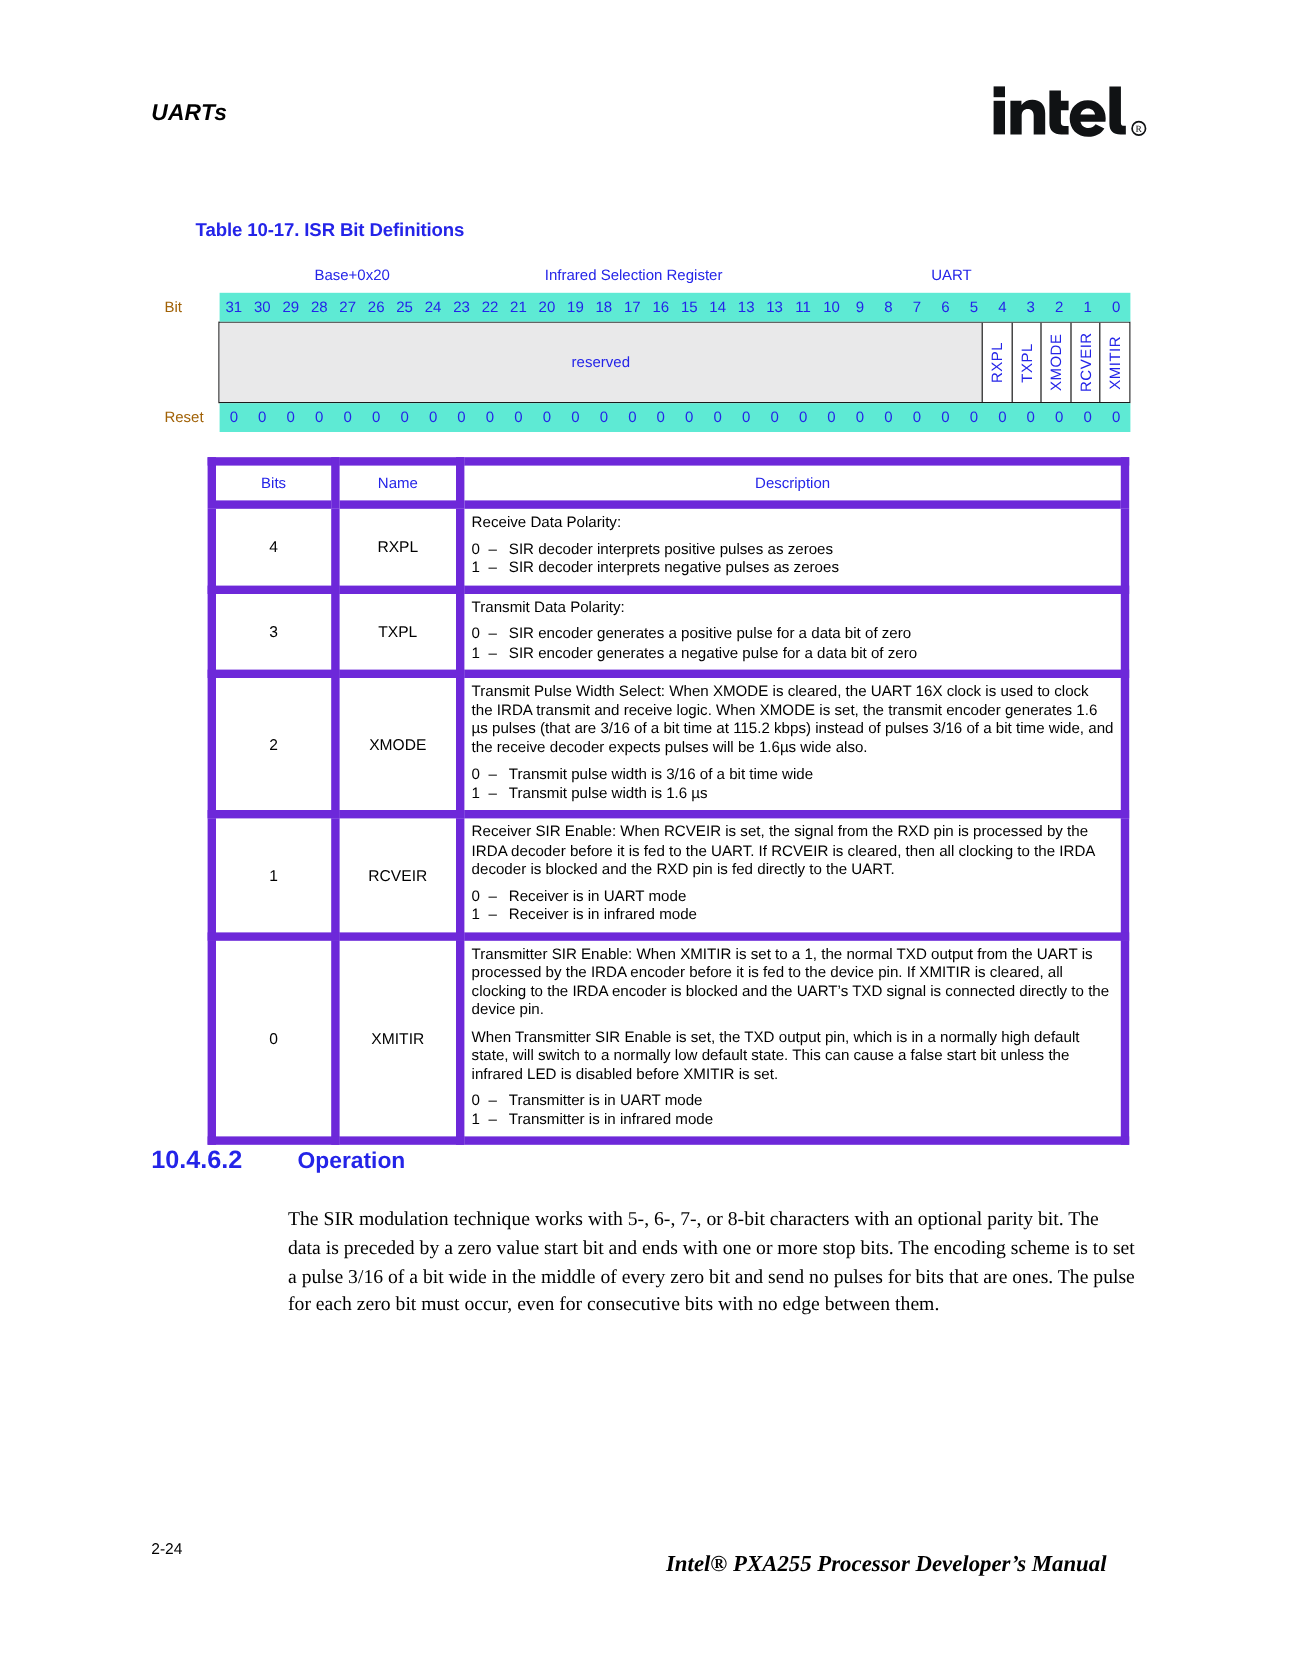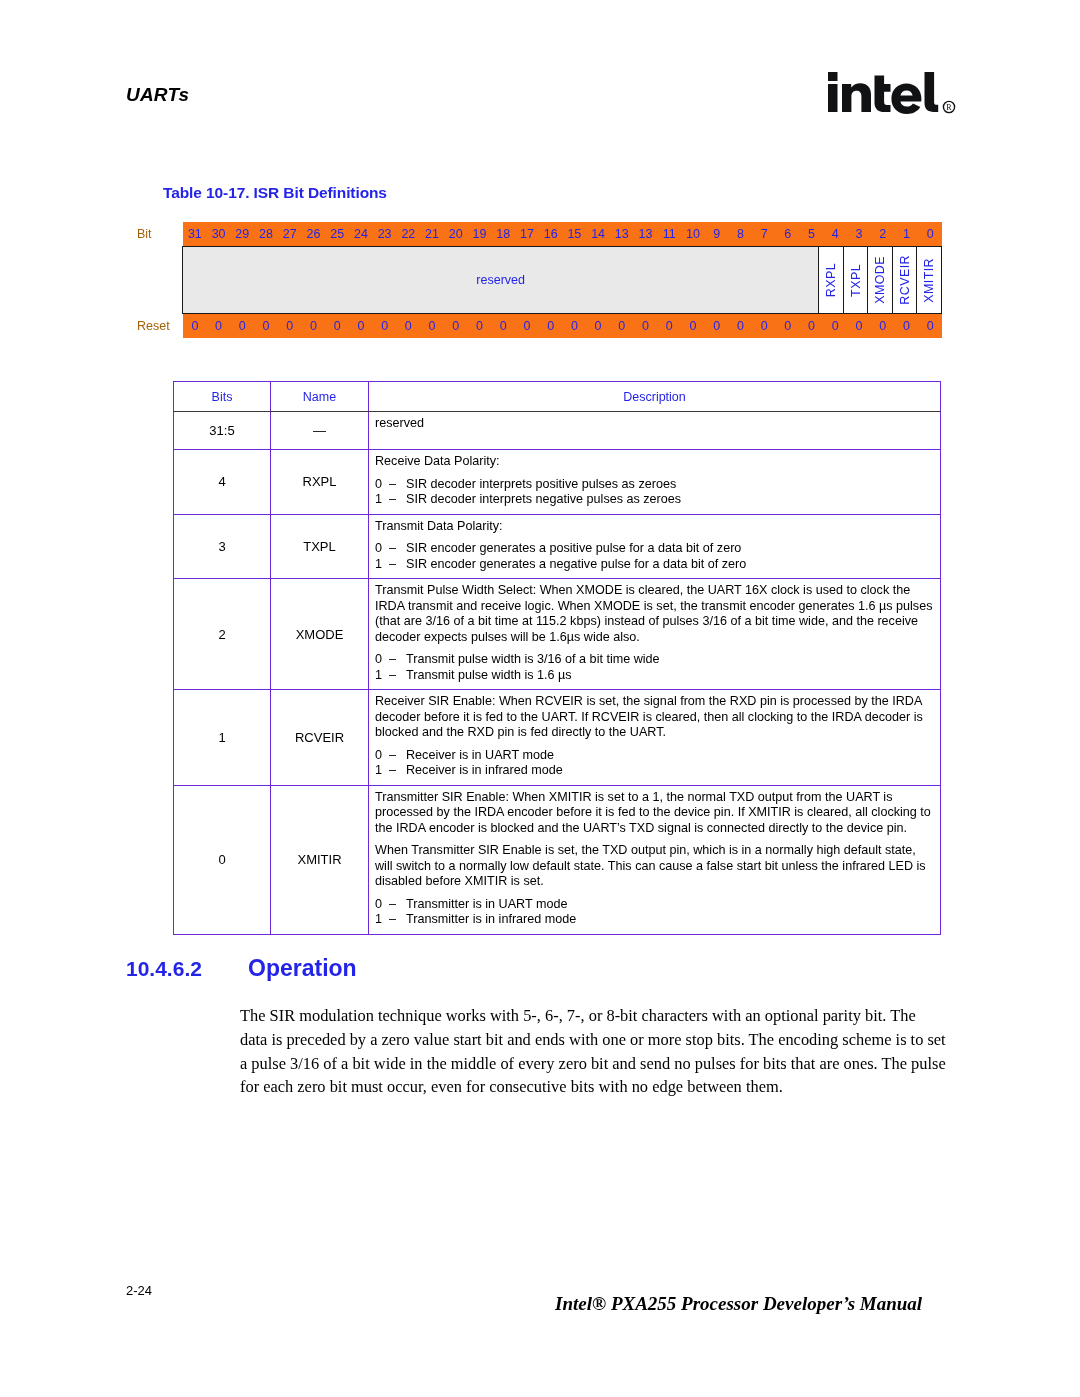--- a/index.html
+++ b/index.html
@@ -78,21 +78,21 @@
     width: 46px;
     flex: 0 0 46px;
     color: #a16207;
     font-size: 12.5px;
     text-align: left;
     padding-left: 1px;
   }
   .bitcells, .resetcells {
     flex: 1 1 auto;
     display: flex;
-    background: #f97316;
+    background: #5eead4;
     height: 24px;
   }
   .bitcells > div, .resetcells > div {
     flex: 1 1 0;
     text-align: center;
     color: #2424e8;
     font-size: 12.5px;
     line-height: 24px;
   }
 
@@ -140,21 +140,21 @@
   
   #bit-table {
     position: absolute;
     left: 173px;
     top: 381px;
     width: 768px;
     border-collapse: collapse;
     table-layout: fixed;
   }
   #bit-table td, #bit-table th {
-    border: 1px solid #6d28d9;
+    border: 7px solid #6d28d9;
     vertical-align: top;
     padding: 0;
   }
   #bit-table thead th {
     background: #ffffff;
     color: #2424e8;
     font-weight: normal;
     font-size: 12.5px;
     text-align: center;
     height: 29px;
@@ -211,21 +211,21 @@
     align-items: baseline;
   }
   #section-number {
     width: 122px;
     flex: 0 0 122px;
     font-size: 21px;
     font-weight: bold;
     color: #2424e8;
   }
   #section-title {
-    font-size: 23px;
+    font-size: 19px;
     font-weight: bold;
     color: #2424e8;
   }
 
   
   #body-paragraph {
     position: absolute;
     left: 240px;
     top: 1004px;
     width: 706px;
@@ -277,20 +277,25 @@
       <circle cx="123" cy="45" r="5.6"></circle>
     </g>
     <text x="123" y="48.4" font-family="'Liberation Serif', serif" font-size="8" fill="#101214" text-anchor="middle">R</text>
   </svg>
 </div>
 
 <div id="table-caption">Table 10-17. ISR Bit Definitions</div>
 
 <div id="reg-diagram">
 
+  <div class="reg-toprow">
+    <span id="reg-addr">Base+0x20</span>
+    <span id="reg-name">Infrared Selection Register</span>
+    <span id="reg-unit">UART</span>
+  </div>
 
   <div class="bitrow">
     <div class="rowlabel">Bit</div>
     <div class="bitcells" id="bit-cells">
         <div>31</div>
         <div>30</div>
         <div>29</div>
         <div>28</div>
         <div>27</div>
         <div>26</div>
@@ -387,27 +392,20 @@
 
 <table id="bit-table">
   <thead>
     <tr>
       <th class="col-bits">Bits</th>
       <th class="col-name">Name</th>
       <th>Description</th>
     </tr>
   </thead>
   <tbody id="bit-table-body">
-      <tr class="row-reserved">
-        <td class="cell-bits">31:5</td>
-        <td class="cell-name">—</td>
-        <td class="cell-desc">
-          <p class="desc-para">reserved</p>
-        </td>
-      </tr>
       <tr>
         <td class="cell-bits">4</td>
         <td class="cell-name">RXPL</td>
         <td class="cell-desc">
           <p class="desc-para">Receive Data Polarity:</p>
           <ul class="opt-list">
             <li>
               <span class="opt-val">0</span>
               <span class="opt-dash">–</span>
               <span class="opt-text">SIR decoder interprets positive pulses as zeroes</span>

